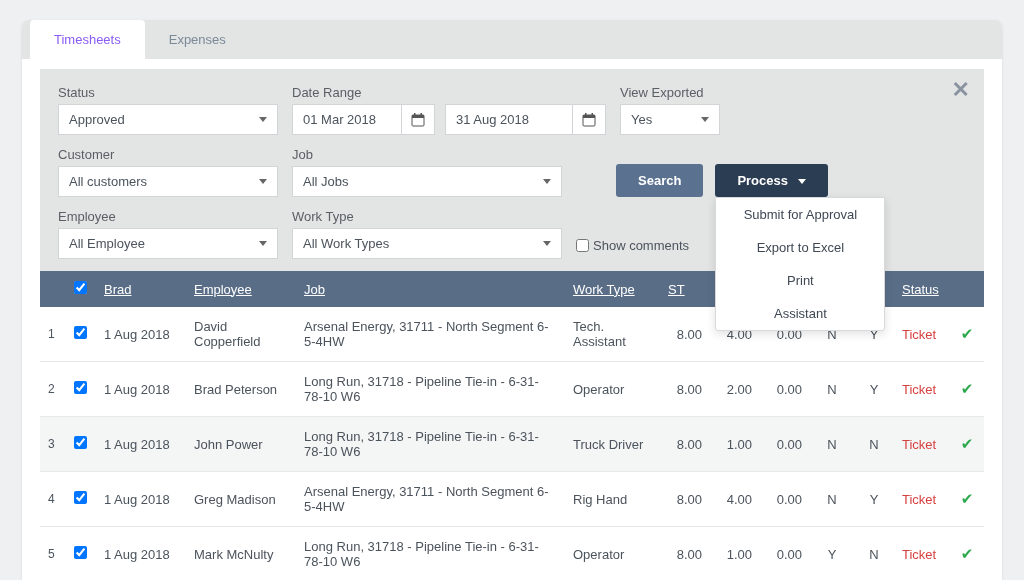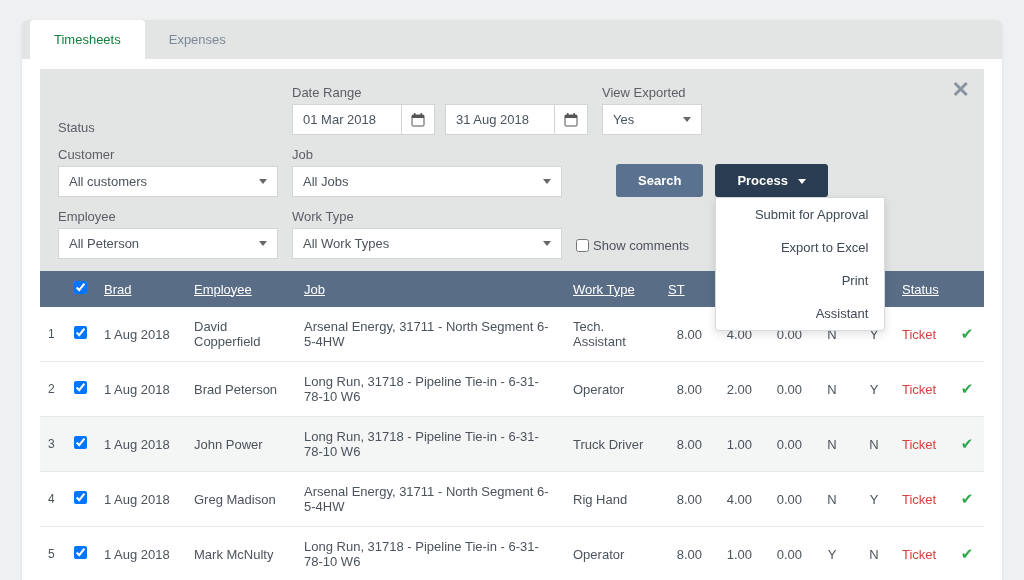--- a/index.html
+++ b/index.html
@@ -26,21 +26,21 @@
     padding: 0 8px;
   }
   .tab {
     padding: 12px 24px;
     color: #7a8a99;
     cursor: pointer;
     border-radius: 4px 4px 0 0;
   }
   .tab.active {
     background: #fff;
-    color: #15803d;
+    color: #8b5cf6;
   }
   .content { padding: 10px 18px 0 18px; }
   .filter-panel {
     background: #e3e4e4;
     padding: 16px 18px 12px 18px;
     position: relative;
   }
   .close-x {
     position: absolute;
     top: 8px; right: 14px;
@@ -109,21 +109,21 @@
     background:#fff;
     border:1px solid #d7d9dd;
     box-shadow: 0 3px 10px rgba(0,0,0,0.12);
     min-width: 170px;
     z-index: 10;
     border-radius: 0 0 3px 3px;
   }
   .dropdown-menu div {
     padding: 9px 16px;
     color:#3f4854;
-    text-align:right;
+    text-align:center;
     font-weight:400;
     cursor:pointer;
     white-space:nowrap;
   }
   .checkbox-inline {
     display:flex; align-items:center; gap:4px;
     color:#4b535c;
   }
 
   
@@ -161,40 +161,44 @@
   </div>
 
   <div class="content">
 
     <div class="filter-panel">
       <div class="close-x">✕</div>
 
       <div class="filter-row">
         <div class="field" style="width:220px">
           <label>Status</label>
+          <div class="sel">
+            <span>Approved</span>
+            <span class="caret"></span>
+          </div>
         </div>
 
         <div class="field">
           <label>Date Range</label>
           <div style="display:flex; gap:10px">
             <div class="dategroup">
               <div class="dateinput" style="width:110px">
                 <span>01 Mar 2018</span>
               </div>
               <div class="datebtn">
                 <svg width="14" height="14" viewBox="0 0 14 14" fill="#555">
                     <rect x="1" y="2" width="12" height="11" rx="1" fill="none" stroke="#555"></rect>
                     <rect x="1" y="2" width="12" height="3" fill="#555"></rect>
                     <rect x="3" y="0" width="1.5" height="3" fill="#555"></rect>
                     <rect x="9.5" y="0" width="1.5" height="3" fill="#555"></rect>
                   </svg>
               </div>
             </div>
             <div class="dategroup">
-              <div class="dateinput" style="width:110px">
+              <div class="dateinput" style="width:128px">
                 <span>31 Aug 2018</span>
               </div>
               <div class="datebtn">
                 <svg width="14" height="14" viewBox="0 0 14 14" fill="#555">
                     <rect x="1" y="2" width="12" height="11" rx="1" fill="none" stroke="#555"></rect>
                     <rect x="1" y="2" width="12" height="3" fill="#555"></rect>
                     <rect x="3" y="0" width="1.5" height="3" fill="#555"></rect>
                     <rect x="9.5" y="0" width="1.5" height="3" fill="#555"></rect>
                   </svg>
               </div>
@@ -242,21 +246,21 @@
               <div>Assistant</div>
             </div>
           </div>
         </div>
       </div>
 
       <div class="filter-row" style="margin-bottom:0">
         <div class="field" style="width:220px">
           <label>Employee</label>
           <div class="sel">
-            <span>All Peterson</span>
+            <span>All Employee</span>
             <span class="caret"></span>
           </div>
         </div>
 
         <div class="field" style="width:270px">
           <label>Work Type</label>
           <div class="sel">
             <span>All Work Types</span>
             <span class="caret"></span>
           </div>

